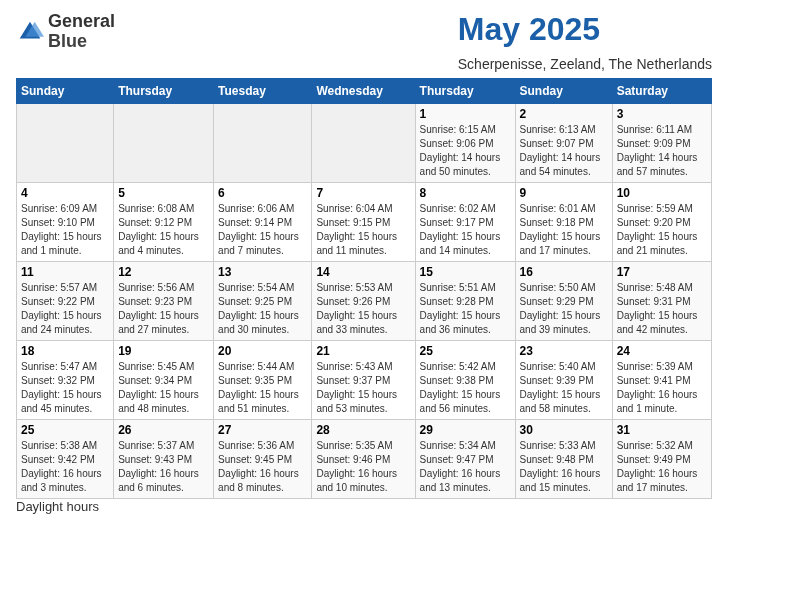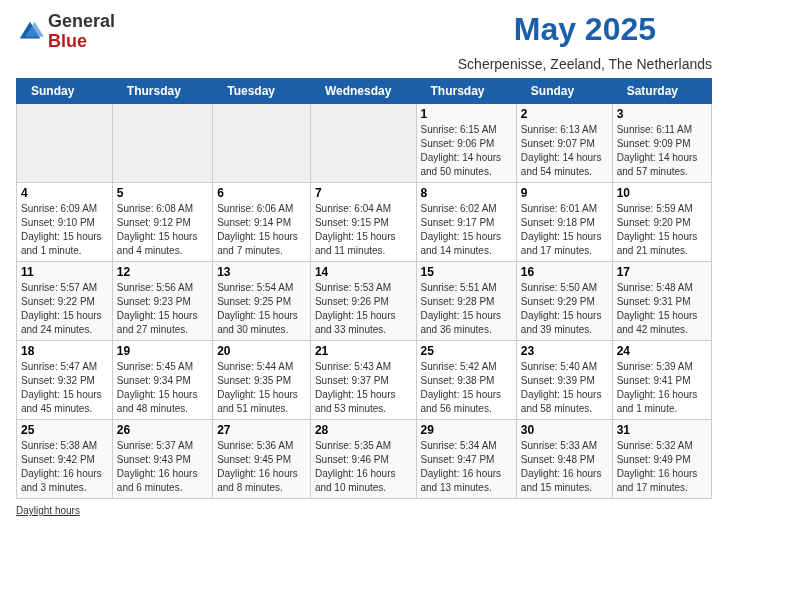--- a/index.html
+++ b/index.html
@@ -24,48 +24,48 @@
       display: flex;
       align-items: center;
       gap: 4px;
     }
     .logo-text {
       font-size: 18px;
       font-weight: bold;
       line-height: 1.1;
     }
     .logo-general { color: #333; }
-    .logo-blue { color: #b91c1c; }
+    .logo-blue { color: #404040; }
     .logo-icon {
       width: 28px;
       height: 28px;
     }
     .title-block {
-      text-align: center;
+      text-align: left;
     }
     .month-title {
       font-size: 32px;
       color: #1a5fa8;
       font-weight: bold;
       line-height: 1.1;
     }
     .location {
       font-size: 14px;
       color: #333;
       margin-top: 9px;
     }
     .calendar {
       width: 100%;
       border-collapse: collapse;
       font-size: 10.5px;
     }
     .calendar thead th {
       background: #1a5fa8;
       color: #fff;
-      padding: 5px 14px;
+      padding: 5px 4px;
       text-align: left;
       font-size: 12px;
       font-weight: bold;
       border: 1px solid #1a5fa8;
     }
     .calendar tbody td {
       border: 1px solid #ccc;
       vertical-align: top;
       padding: 3px 4px;
       width: 113px;
@@ -86,25 +86,23 @@
     }
     .day-info {
       font-size: 10px;
       color: #333;
       line-height: 1.4;
     }
     .empty-cell {
       background: #f0f0f0 !important;
     }
     .footer {
-      margin-top: 6px;
-      font-size: 10px;
+      font-size: 13px;
       color: #333;
       text-align: left;
-      text-decoration: underline;
     }
   </style>
 </head>
 <body>
 
 <div class="page">
   <div class="header">
     <div class="logo">
       <svg class="logo-icon" viewBox="0 0 30 30">
         <polygon points="15,4 26,22 4,22" fill="#1a5fa8"></polygon>

